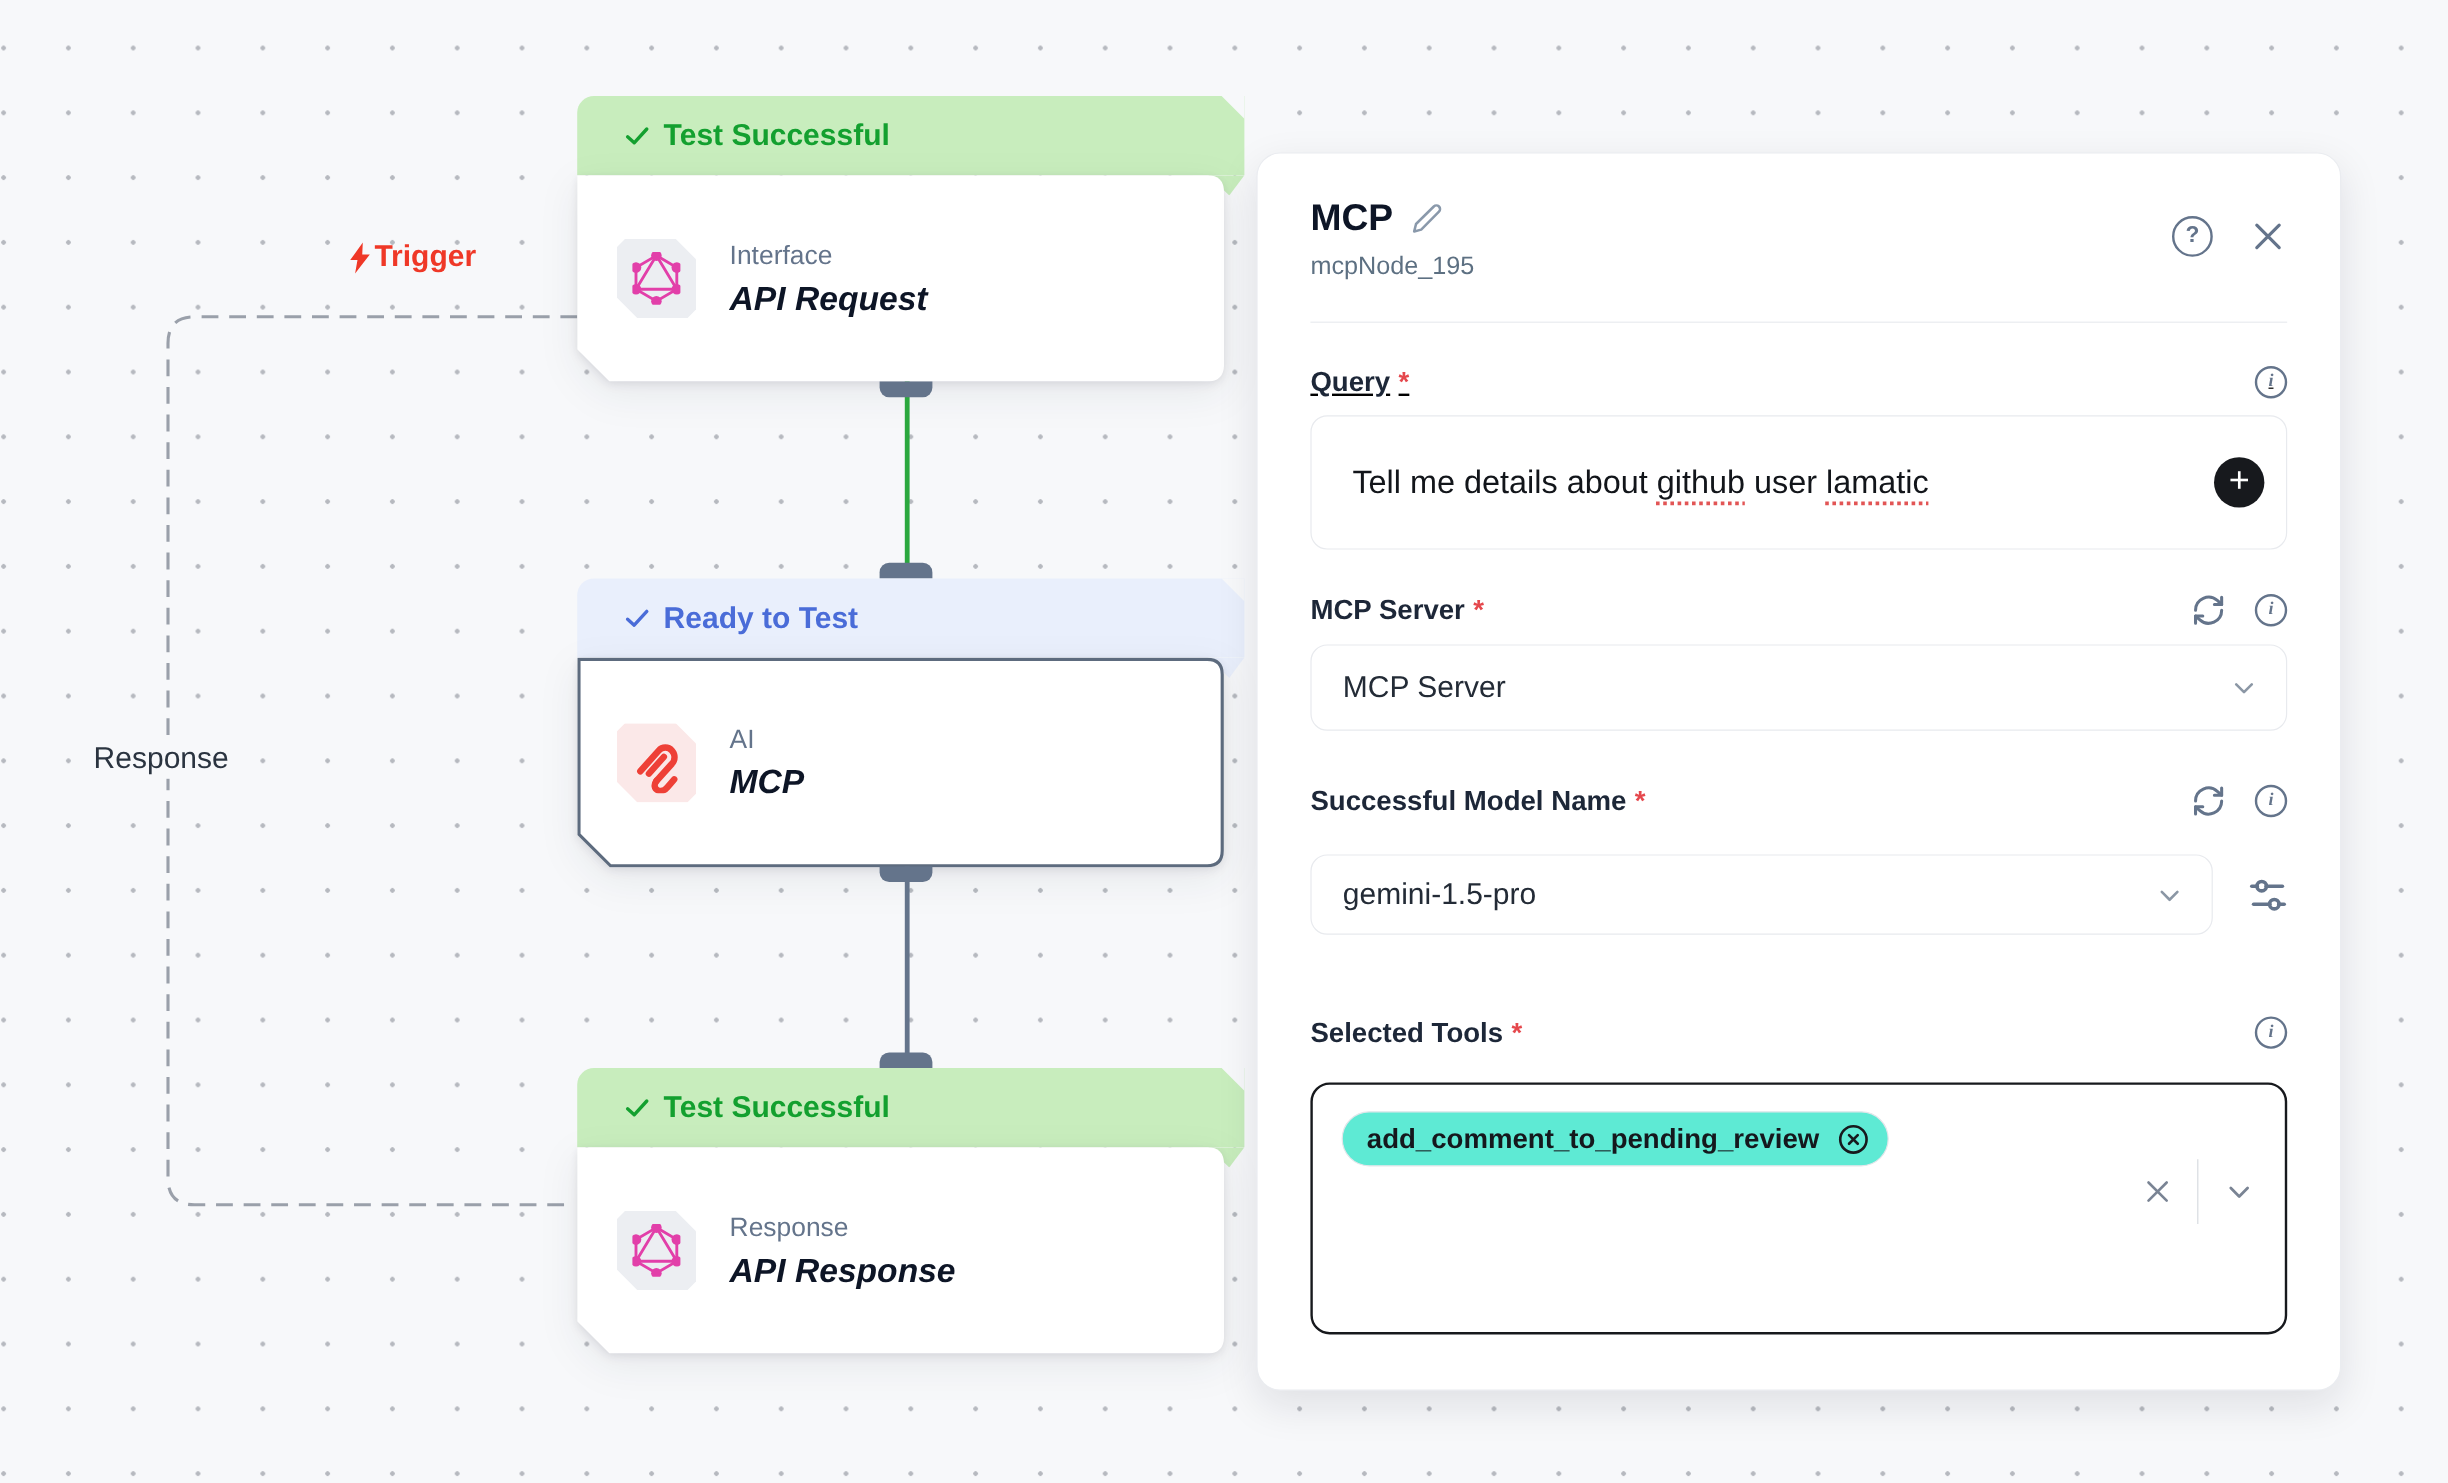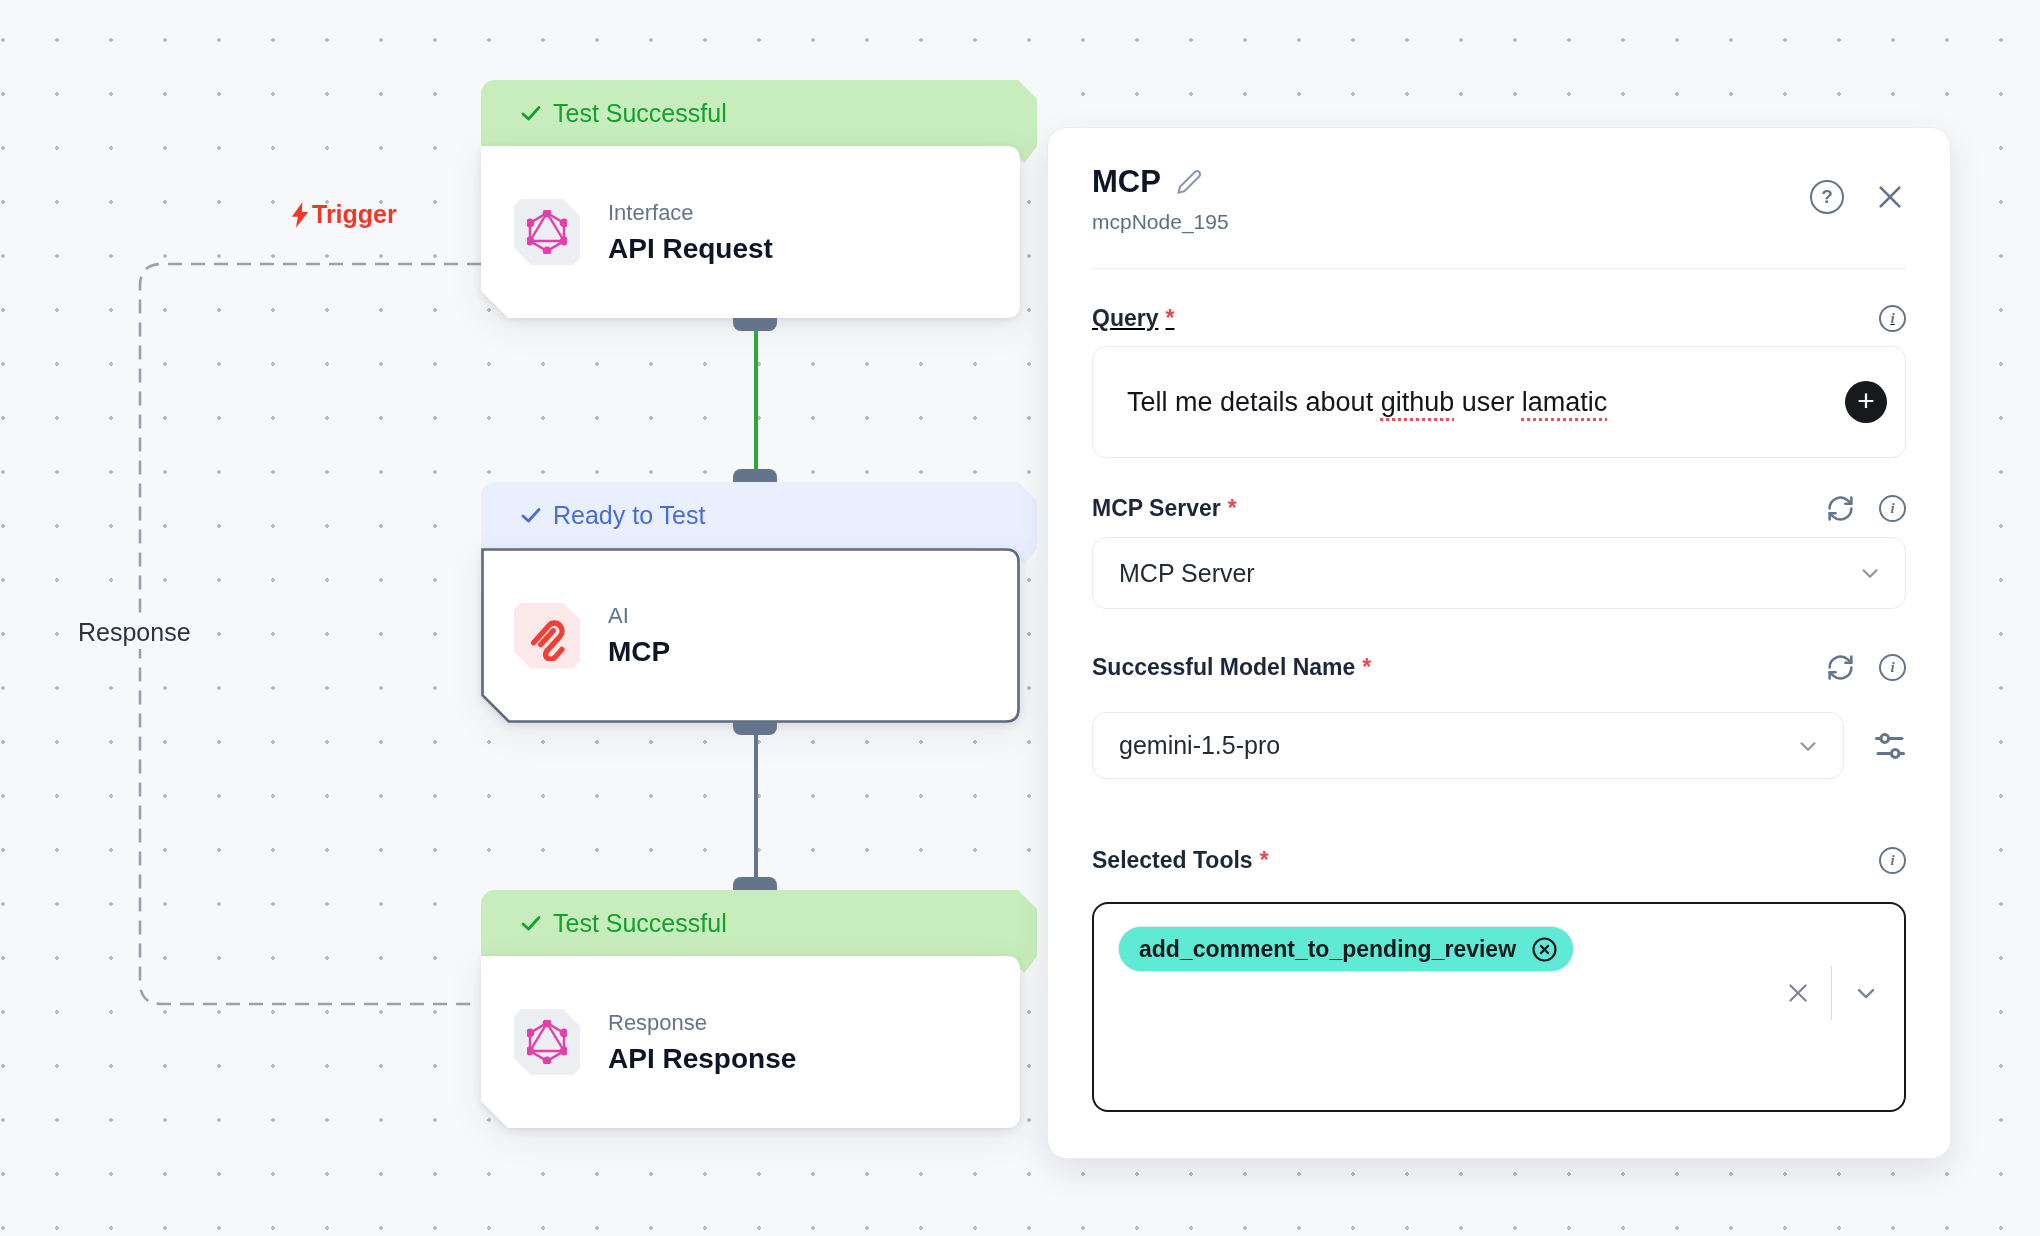--- a/index.html
+++ b/index.html
@@ -15,21 +15,21 @@
 
   
   .trigger { position:absolute; left:288px; top:200px; display:flex; align-items:center;
     color:var(--trigger-red,#ef3827); font-size:25px; font-weight:700; }
   .response-label { position:absolute; left:66px; top:616px; padding:2px 12px;
     background:var(--canvas-bg,#f7f8fa); color:var(--response-text,#2b3440); font-size:25px; }
 
   
   .node { position:absolute; width:556px; }
   .banner { position:relative; width:556px; height:66px; display:flex; align-items:center;
-    padding-left:38px; gap:10px; font-size:25px; font-weight:400;
+    padding-left:38px; gap:10px; font-size:25px; font-weight:700;
     border-radius:14px 0 0 0; }
   .banner.green { background:var(--banner-green-bg,#c8edbd); color:var(--banner-green-text,#13a02f); }
   .banner.blue  { background:var(--banner-blue-bg,#e9effc);  color:var(--banner-blue-text,#4a6cd8); }
   .banner .cut { position:absolute; right:0; top:0; width:0; height:0;
     border-top:19px solid var(--canvas-bg,#f7f8fa); border-left:19px solid transparent; }
   .banner .fold { position:absolute; right:0; top:100%; width:30px; height:17px;
     clip-path:polygon(0 0, 100% 0, 58% 100%); }
   .banner.green .fold { background:var(--banner-green-bg,#c8edbd); }
   .banner.blue  .fold { background:var(--banner-blue-bg,#e9effc); }
 
@@ -39,21 +39,21 @@
   .card-content { position:absolute; left:0; top:0; width:100%; height:100%;
     display:flex; align-items:center; padding-left:33px; gap:28px; }
 
   .node-icon { width:66px; height:66px; display:flex; align-items:center; justify-content:center;
     clip-path:polygon(7px 0, calc(100% - 17px) 0, 100% 17px, 100% calc(100% - 7px),
                       calc(100% - 7px) 100%, 17px 100%, 0 calc(100% - 17px), 0 7px); }
   .node-icon.gray { background:var(--icon-gray-bg,#eceef2); }
   .node-icon.red  { background:var(--icon-red-bg,#fbe8e8); }
 
   .node-cat { font-size:22px; color:var(--muted,#64748b); margin-bottom:7px; }
-  .node-ttl { font-size:28px; font-weight:700; color:var(--title,#0d1526); }
+  .node-ttl { font-size:28px; font-weight:700; color:var(--title,#0d1526);font-style:italic; }
 
   
   .conn { position:absolute; width:4px; left:754px; }
   .conn.green { background:var(--connector-green,#2ba83e); }
   .conn.slate { background:var(--connector-slate,#64748b); }
   .cap { position:absolute; left:733px; width:44px; height:13px; background:var(--connector-slate,#64748b); }
   .cap.down { border-radius:0 0 8px 8px; }
   .cap.up   { border-radius:8px 8px 0 0; }
 
   

